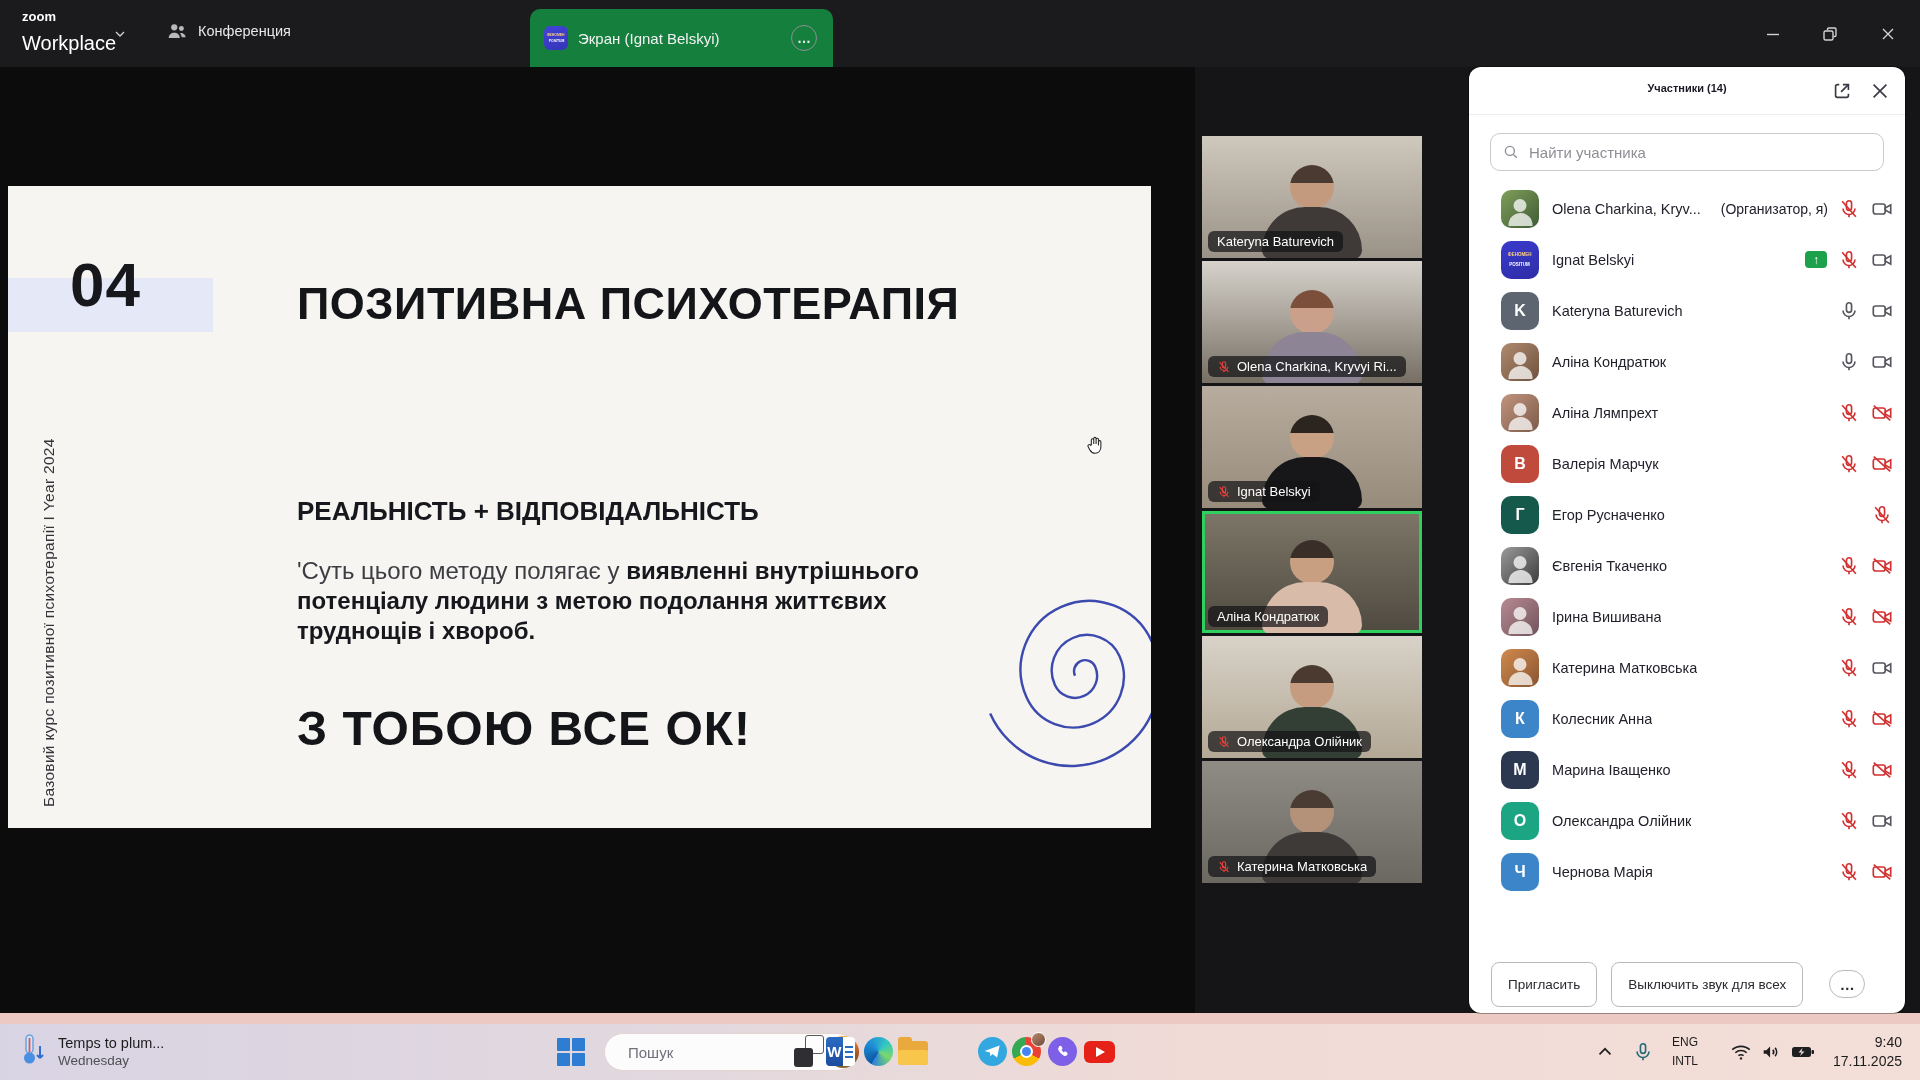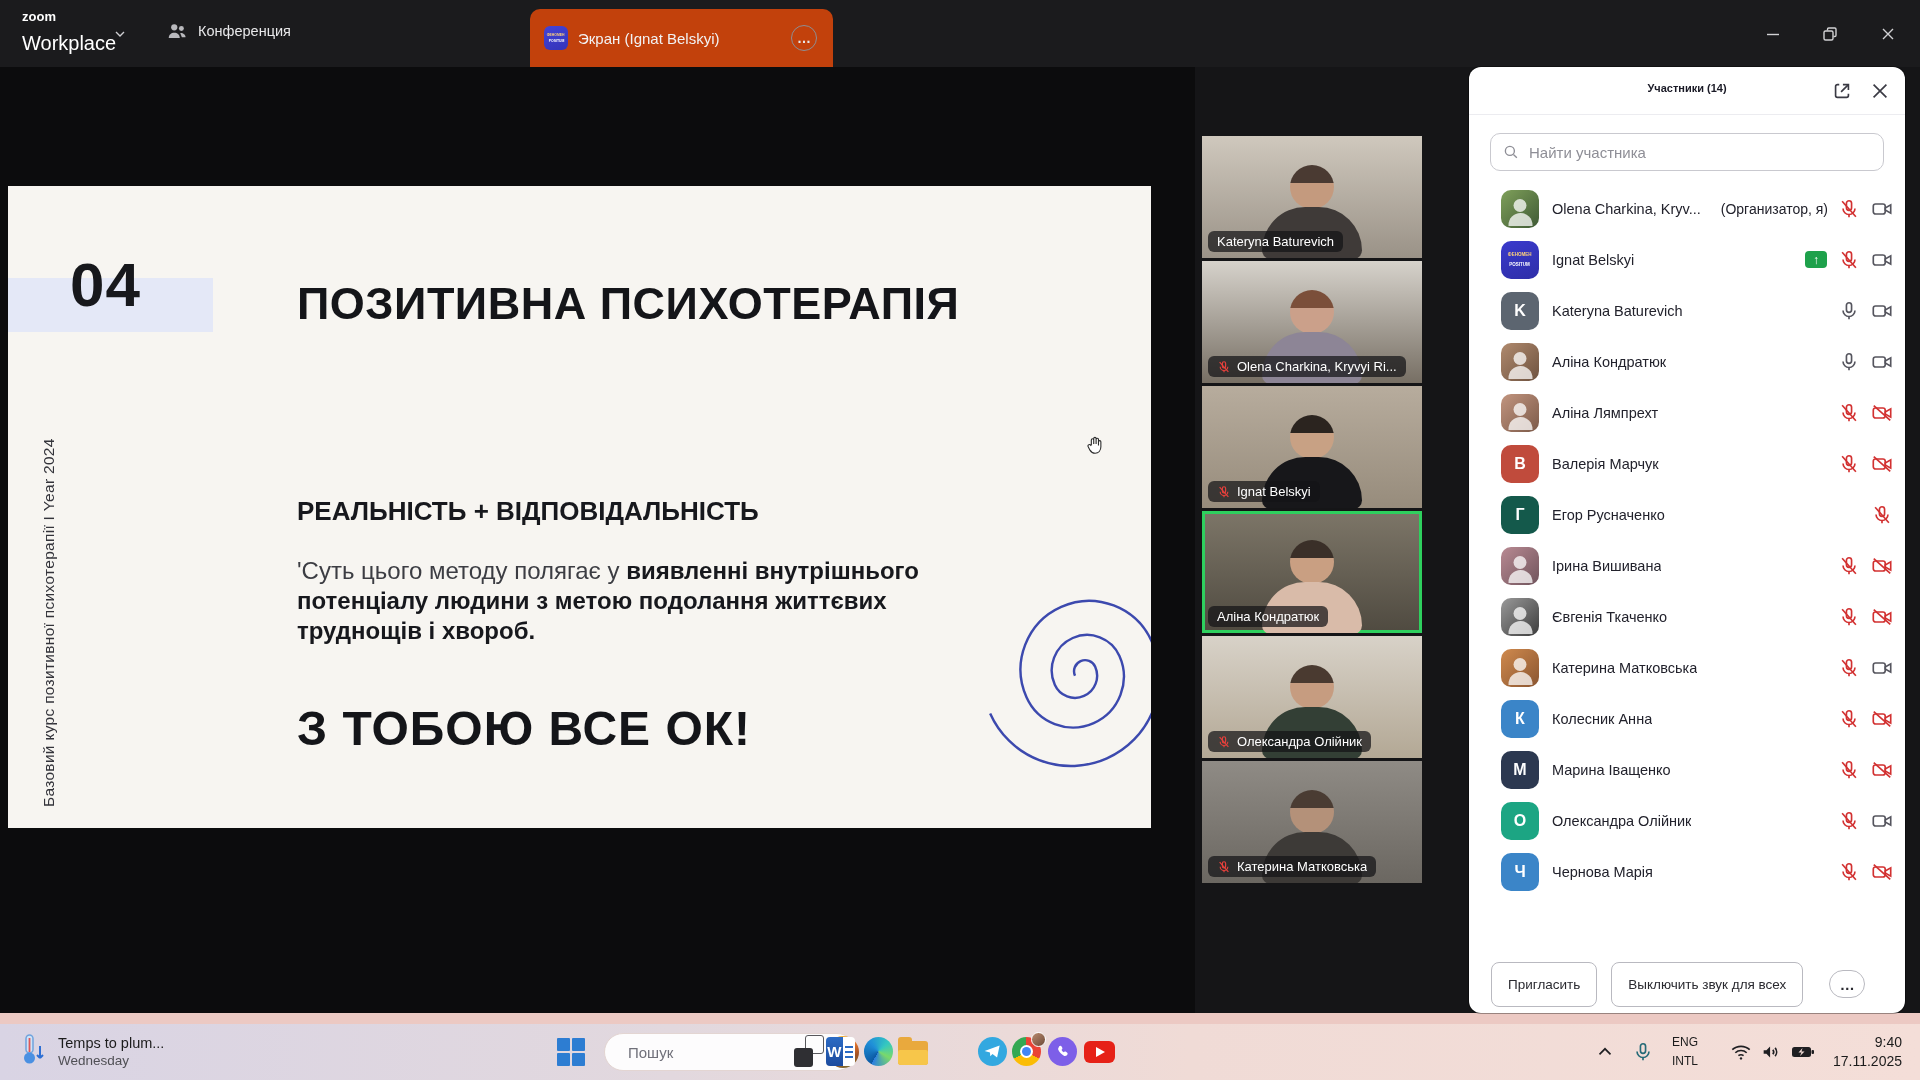--- a/index.html
+++ b/index.html
@@ -15,21 +15,21 @@
 
   
   .titlebar { position:absolute; left:0; top:0; width:1920px; height:67px; background:#1b1b1d; }
   .brand { position:absolute; left:22px; top:10px; color:#fff; line-height:1; }
   .brand .z1 { font-size:13px; font-weight:700; display:block; margin-bottom:10px; }
   .brand .z2 { font-size:20px; font-weight:400; display:block; }
   .brand-chevron { position:absolute; left:112px; top:26px; width:16px; height:16px; stroke:#cfcfd2; fill:none; stroke-width:2; }
   .tab1 { position:absolute; left:152px; top:0; height:61px; display:flex; align-items:center; gap:10px; padding:5px 14px; }
   .tab1 svg { width:22px; height:22px; fill:#b9b9bd; }
   .tab1 .tlabel { color:#e8e8ea; font-size:14.5px; }
-  .tab-active { position:absolute; left:530px; top:9px; width:303px; height:58px; background:#c2410c; border-radius:10px 10px 0 0; display:flex; align-items:center; }
+  .tab-active { position:absolute; left:530px; top:9px; width:303px; height:58px; background:#15803d; border-radius:10px 10px 0 0; display:flex; align-items:center; }
   .tab-active .tlabel { color:#f2f2f4; font-size:15px; margin-left:10px; }
   .applogo { width:24px; height:24px; margin-left:14px; border-radius:6px; background:linear-gradient(160deg,#4343d8,#3434b8); display:flex; flex-direction:column; align-items:center; justify-content:center; overflow:hidden; flex:0 0 auto; }
   .applogo span { display:block; white-space:nowrap; font-weight:700; font-size:9px; transform:scale(0.38); line-height:1; }
   .applogo .l1 { color:#ffd27a; margin-bottom:-3px; }
   .applogo .l2 { color:#fff; }
   .tab-more { position:absolute; right:16px; top:16px; width:26px; height:26px; border:1.5px solid #8e8e93; border-radius:50%; color:#e8e8ea; font-size:14px; font-weight:700; display:flex; align-items:center; justify-content:center; line-height:1; }
   .winctl { position:absolute; top:0; height:67px; width:46px; display:flex; align-items:center; justify-content:center; }
   .winctl svg { stroke:#d2d2d4; stroke-width:1.4; fill:none; }
   .wc-min { left:1750px; } .wc-max { left:1807px; } .wc-close { left:1865px; }
 
@@ -465,49 +465,49 @@
       <svg class="mic-muted ic-red" viewBox="0 0 24 24">
         <rect x="9.2" y="3" width="5.6" height="10.5" rx="2.8"></rect>
                 <path d="M5.5 11.5a6.5 6.5 0 0 0 13 0"></path>
                 <path d="M12 18v3"></path>
                 <path d="M4.5 3.5l15 17"></path>
       </svg>
 
     </div>
   </div>
           <div class="p-row">
+    <div class="p-avatar" style="background: linear-gradient(135deg, rgb(154, 154, 154), rgb(60, 60, 60));">
+
+      <div class="p-bust"></div>
+    </div>
+    <div class="p-name">Євгенія Ткаченко</div>
+    <div class="p-spacer"></div>
+
+    <div class="p-icons">
+
+      <svg class="mic-muted ic-red" viewBox="0 0 24 24">
+        <rect x="9.2" y="3" width="5.6" height="10.5" rx="2.8"></rect>
+                <path d="M5.5 11.5a6.5 6.5 0 0 0 13 0"></path>
+                <path d="M12 18v3"></path>
+                <path d="M4.5 3.5l15 17"></path>
+      </svg>
+
+      <svg class="cam-off ic-red" viewBox="0 0 24 24">
+        <rect x="2.5" y="6.5" width="13" height="11" rx="2.5"></rect>
+                <path d="M15.5 11l6-3.5v9l-6-3.5z"></path>
+                <path d="M3 4l18 16"></path>
+      </svg>
+    </div>
+  </div>
+          <div class="p-row">
     <div class="p-avatar" style="background: linear-gradient(135deg, rgb(185, 138, 147), rgb(112, 84, 92));">
 
       <div class="p-bust"></div>
     </div>
     <div class="p-name">Ірина Вишивана</div>
-    <div class="p-spacer"></div>
-
-    <div class="p-icons">
-
-      <svg class="mic-muted ic-red" viewBox="0 0 24 24">
-        <rect x="9.2" y="3" width="5.6" height="10.5" rx="2.8"></rect>
-                <path d="M5.5 11.5a6.5 6.5 0 0 0 13 0"></path>
-                <path d="M12 18v3"></path>
-                <path d="M4.5 3.5l15 17"></path>
-      </svg>
-
-      <svg class="cam-off ic-red" viewBox="0 0 24 24">
-        <rect x="2.5" y="6.5" width="13" height="11" rx="2.5"></rect>
-                <path d="M15.5 11l6-3.5v9l-6-3.5z"></path>
-                <path d="M3 4l18 16"></path>
-      </svg>
-    </div>
-  </div>
-          <div class="p-row">
-    <div class="p-avatar" style="background: linear-gradient(135deg, rgb(154, 154, 154), rgb(60, 60, 60));">
-
-      <div class="p-bust"></div>
-    </div>
-    <div class="p-name">Євгенія Ткаченко</div>
     <div class="p-spacer"></div>
 
     <div class="p-icons">
 
       <svg class="mic-muted ic-red" viewBox="0 0 24 24">
         <rect x="9.2" y="3" width="5.6" height="10.5" rx="2.8"></rect>
                 <path d="M5.5 11.5a6.5 6.5 0 0 0 13 0"></path>
                 <path d="M12 18v3"></path>
                 <path d="M4.5 3.5l15 17"></path>
       </svg>

